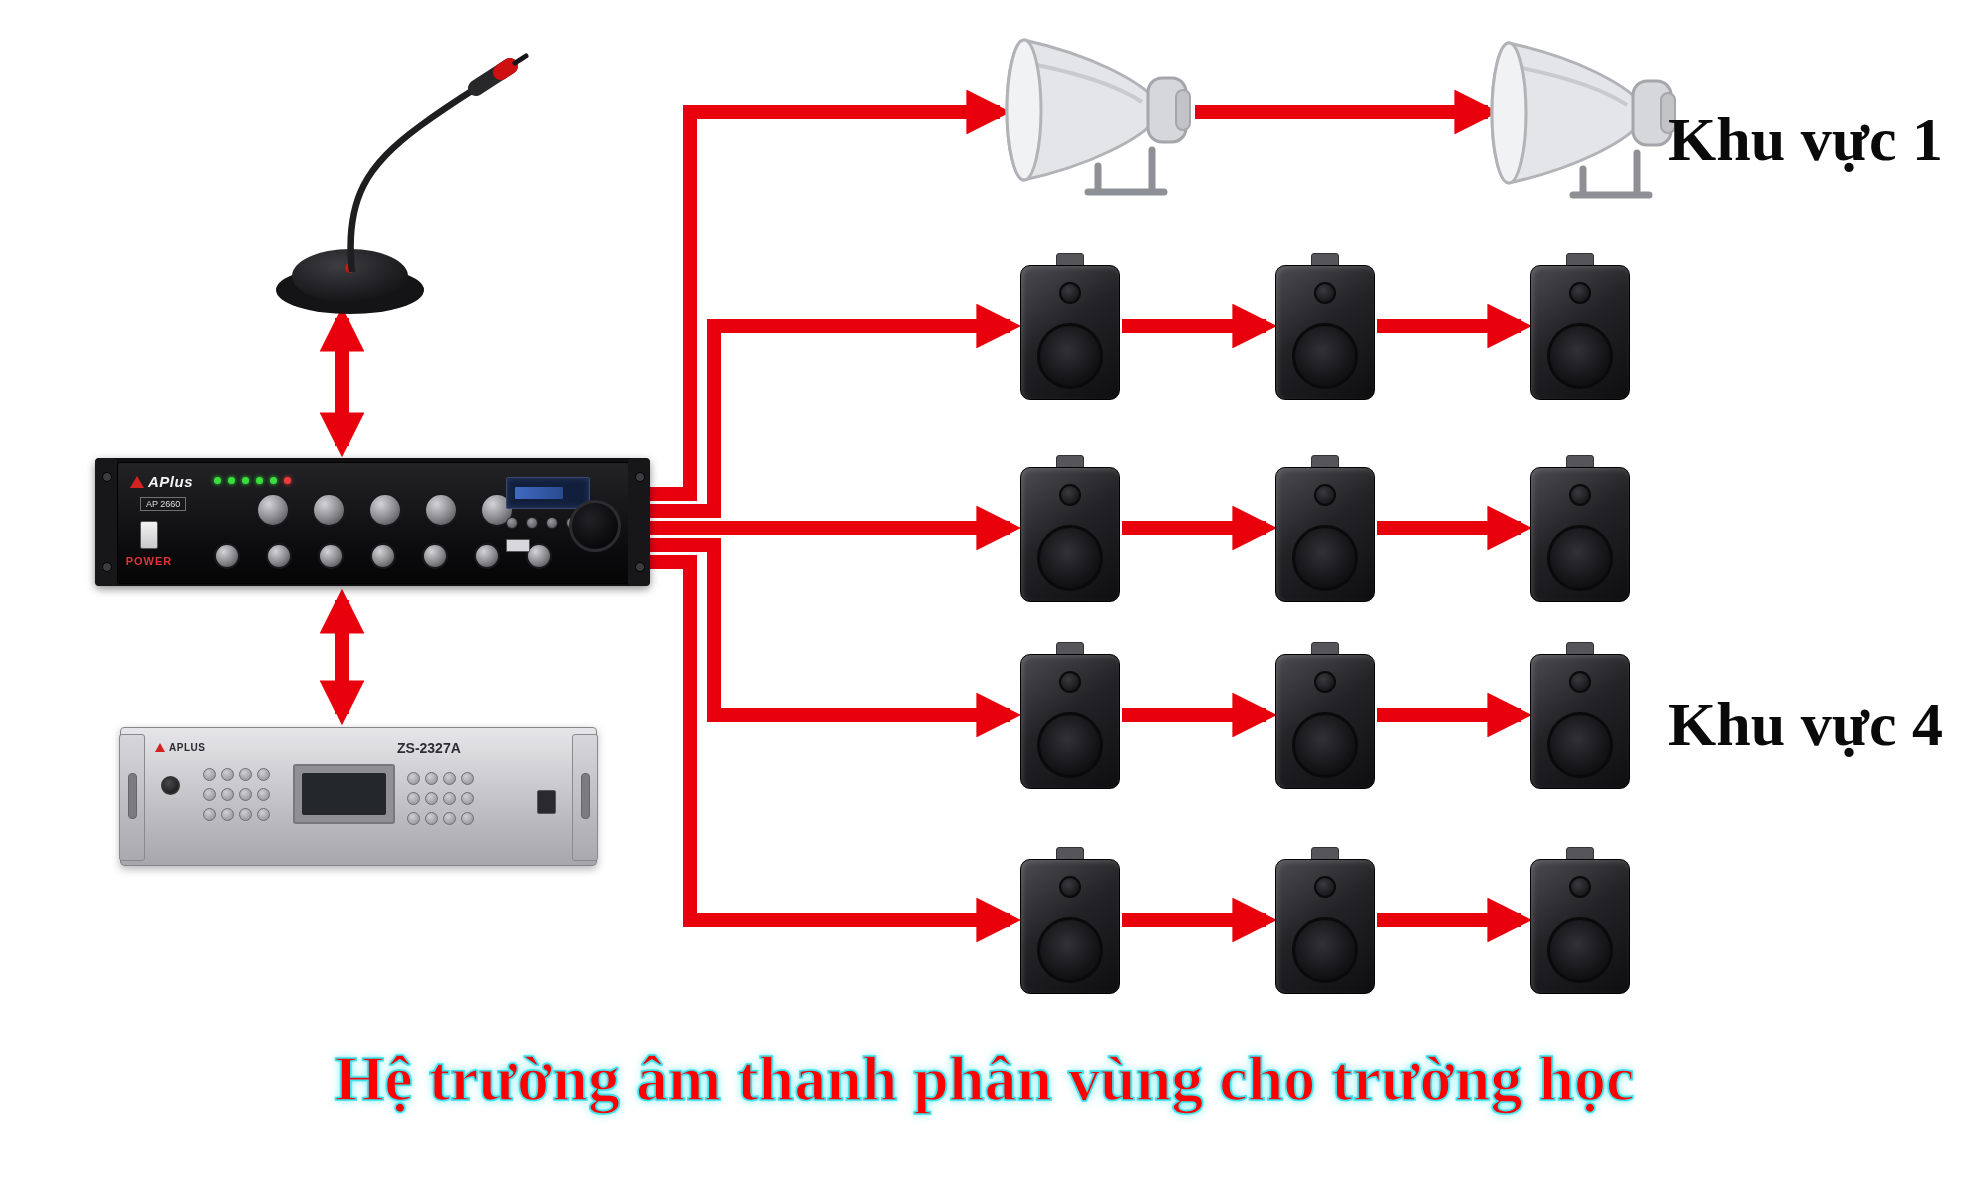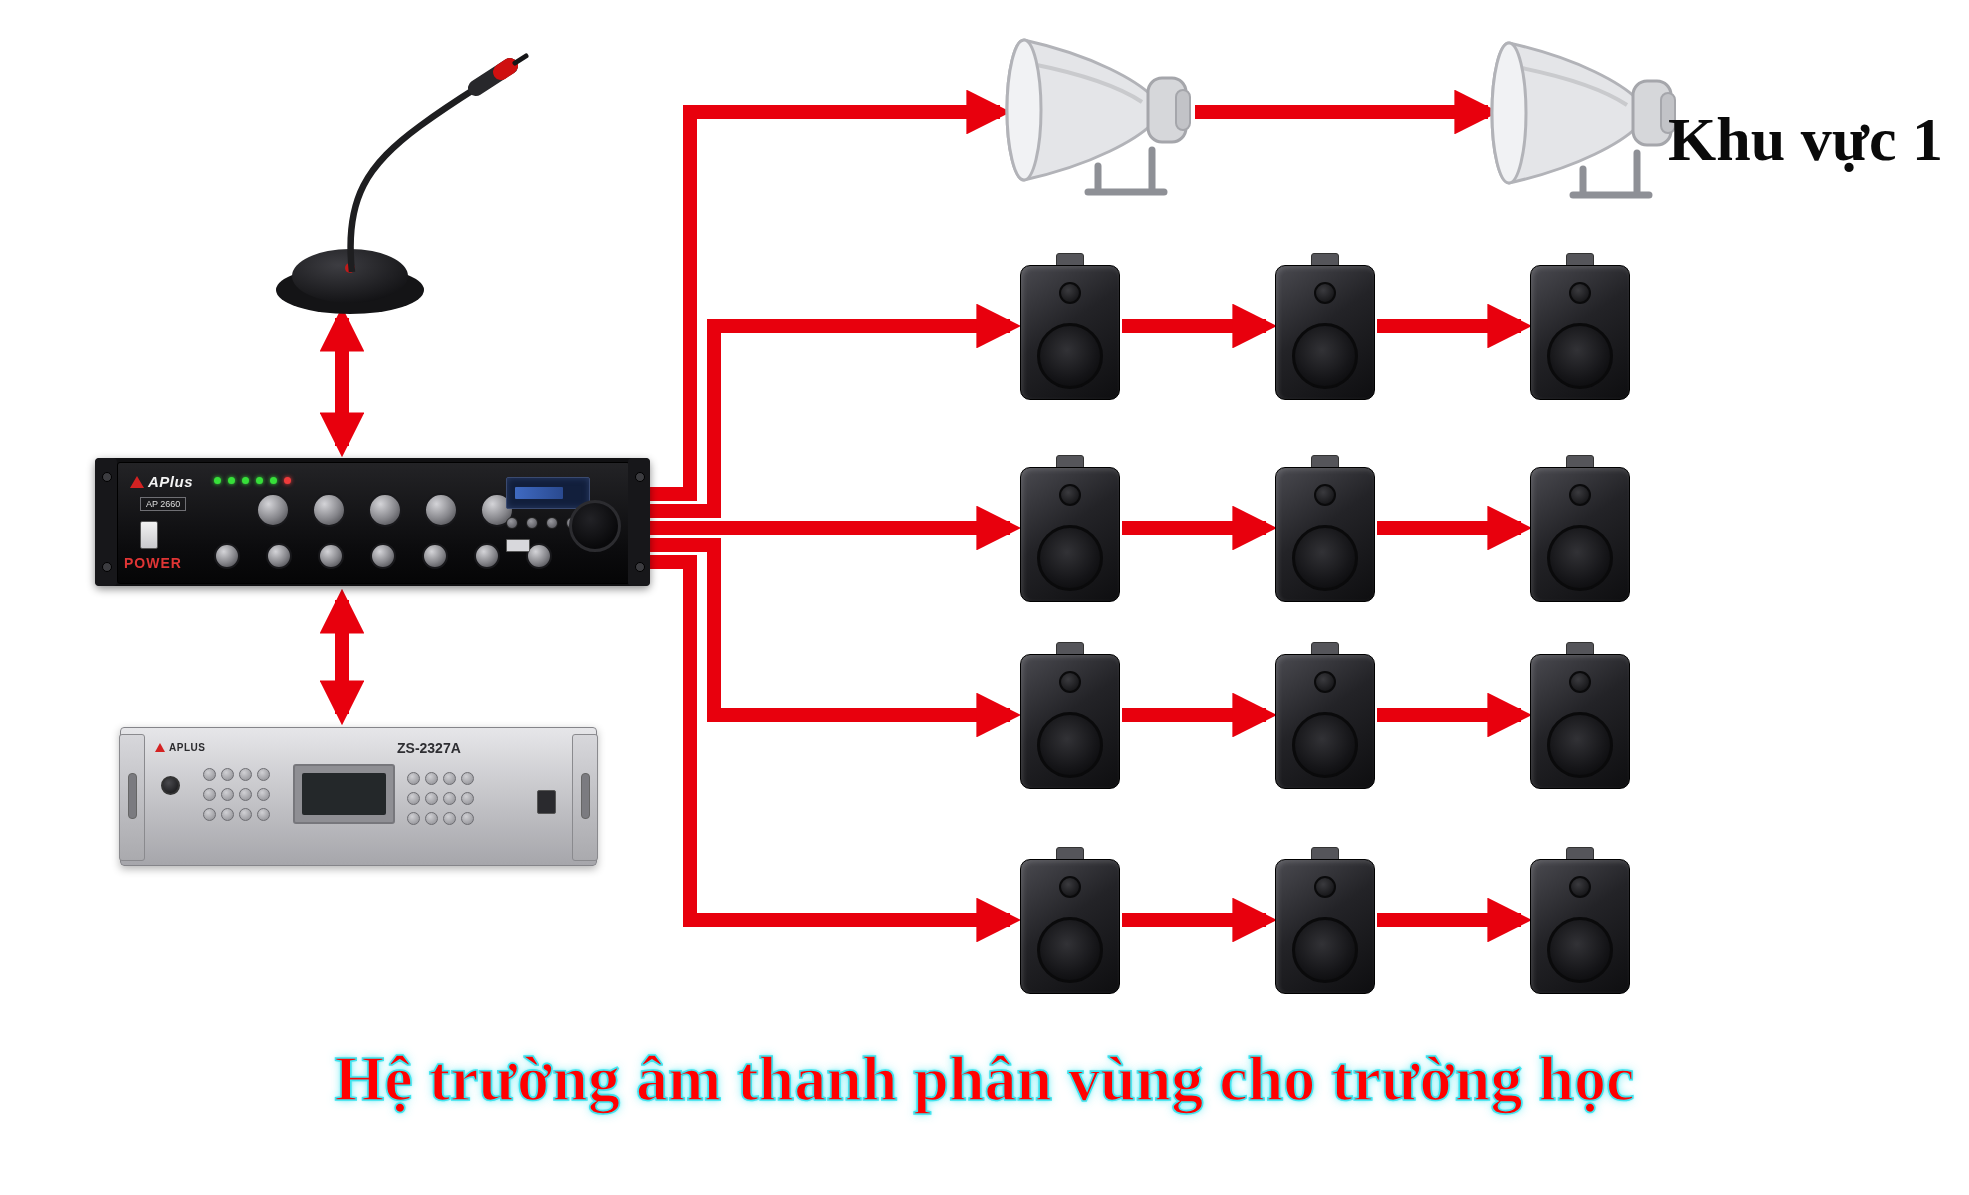--- a/index.html
+++ b/index.html
@@ -20,21 +20,21 @@
   .ear-l{left:0;} .ear-r{right:0;}
   .screw{position:absolute;left:7px;width:8px;height:8px;border-radius:50%;background:#3c3c40;border:1px solid #000;display:block;}
   .screw.s1{top:14px;} .screw.s2{bottom:14px;}
   .amp-face{position:absolute;left:22px;top:4px;width:511px;height:120px;background:linear-gradient(180deg,#232326 0%,#0c0c0e 70%,#050506 100%);border-radius:3px;border:1px solid #000;}
   .amp-brand-row{position:absolute;left:12px;top:10px;display:flex;align-items:center;gap:4px;}
   .brand-mark{width:0;height:0;border-left:7px solid transparent;border-right:7px solid transparent;border-bottom:12px solid #d42222;display:inline-block;}
   .brand-mark.small{border-left-width:5px;border-right-width:5px;border-bottom-width:9px;}
   .amp-brand{color:#f2f2f2;font-weight:bold;font-style:italic;font-size:15px;letter-spacing:.5px;}
   .amp-model{position:absolute;left:22px;top:34px;color:#ddd;font-size:9px;border:1px solid #6f6f74;border-radius:0;padding:1px 5px;}
   .power-switch{position:absolute;left:22px;top:58px;width:16px;height:26px;background:linear-gradient(180deg,#f2f2f2,#c9c9cc);border:1px solid #555;border-radius:2px;}
-  .power-label{position:absolute;left:6px;top:92px;width:50px;text-align:center;color:#e03535;font-size:14px;font-weight:bold;letter-spacing:1px;}
+  .power-label{position:absolute;left:6px;top:92px;width:50px;text-align:center;color:#e03535;font-size:11px;font-weight:bold;letter-spacing:1px;}
   .led-row{position:absolute;left:96px;top:14px;display:flex;gap:7px;}
   .led-row i{width:7px;height:7px;border-radius:50%;background:#37e03a;box-shadow:0 0 4px #37e03a;display:block;}
   .led-row i.red{background:#ef3b3b;box-shadow:0 0 4px #ef3b3b;}
   .knob{display:inline-block;border-radius:50%;background:radial-gradient(circle at 35% 30%,#d4d4d8,#85858a 55%,#3a3a3f);border:2px solid #18181b;}
   .knobs-top{position:absolute;left:138px;top:30px;display:flex;gap:22px;}
   .knobs-top .knob{width:30px;height:30px;}
   .knobs-bottom{position:absolute;left:96px;top:80px;display:flex;gap:26px;}
   .knobs-bottom .knob{width:22px;height:22px;}
   .amp-lcd{position:absolute;left:388px;top:14px;width:82px;height:30px;background:#121f3c;border:1px solid #3a4a70;border-radius:2px;box-shadow:inset 0 0 6px #2a3c66;}
   .amp-lcd:after{content:"";position:absolute;left:8px;top:9px;width:48px;height:12px;background:linear-gradient(90deg,#3f6ac2,#2a4a90);border-radius:1px;}
@@ -332,16 +332,17 @@
     <div class="wall-speaker">
         <div class="sp-bracket"></div>
         <div class="sp-body">
           <div class="sp-tweeter"></div>
           <div class="sp-woofer"></div>
         </div>
       </div>
   </div>
 
   <div class="zone-label zl1">Khu vực 1</div>
+  <div class="zone-label zl4">Khu vực 4</div>
 
   <div class="title">Hệ trường âm thanh phân vùng cho trường học</div>
 
 </div>
 
 </body></html>

